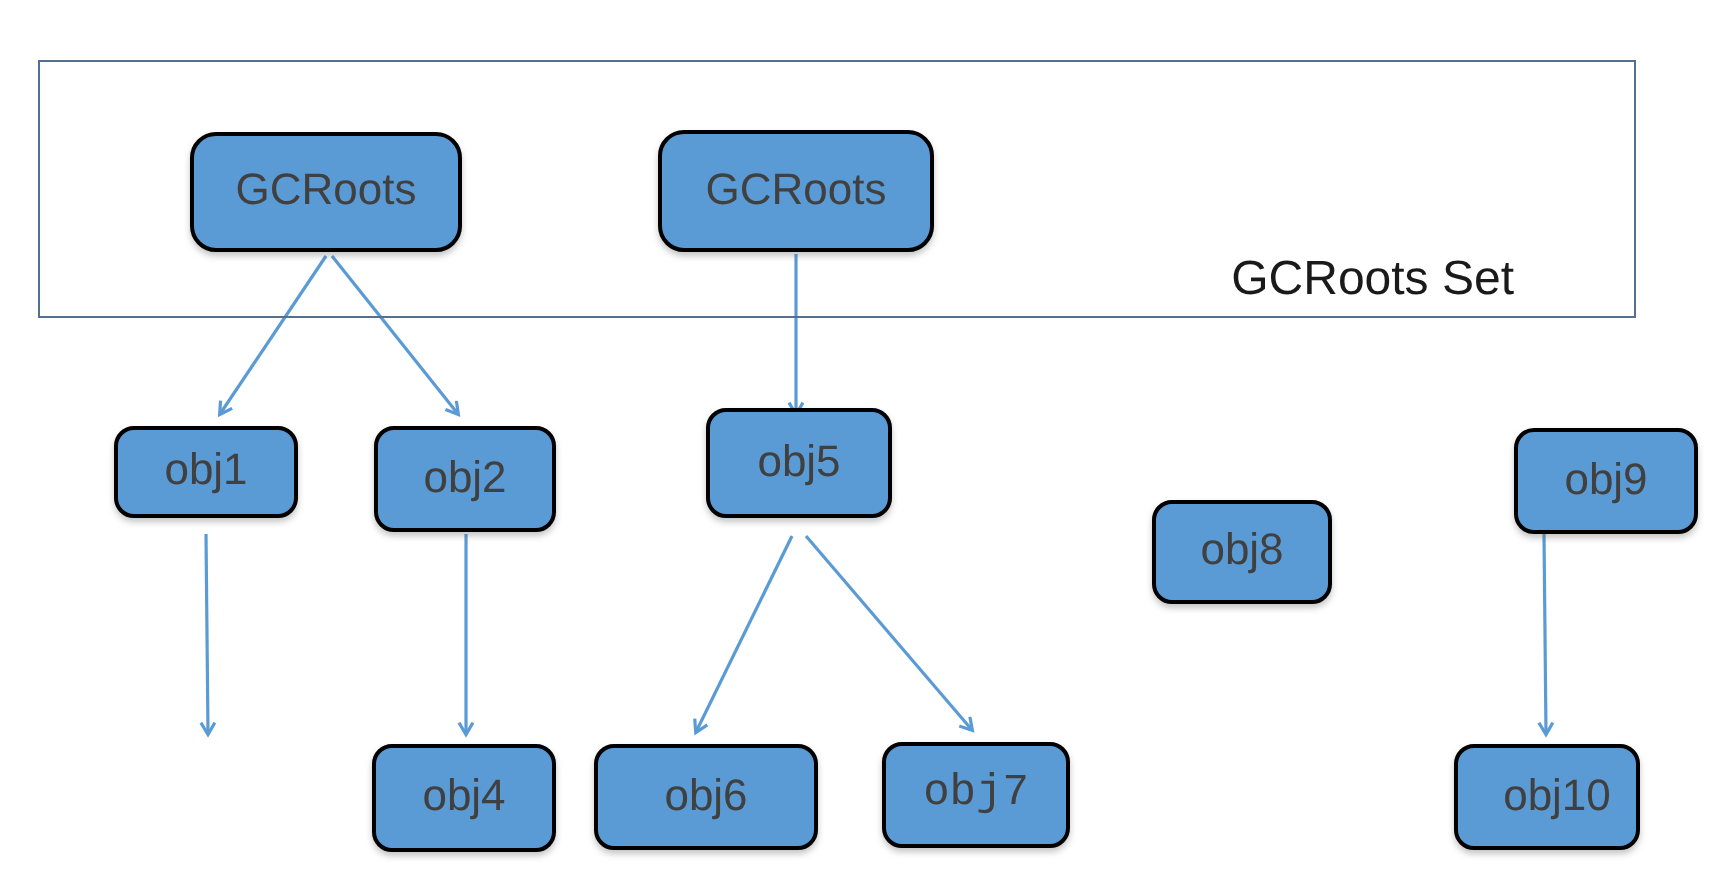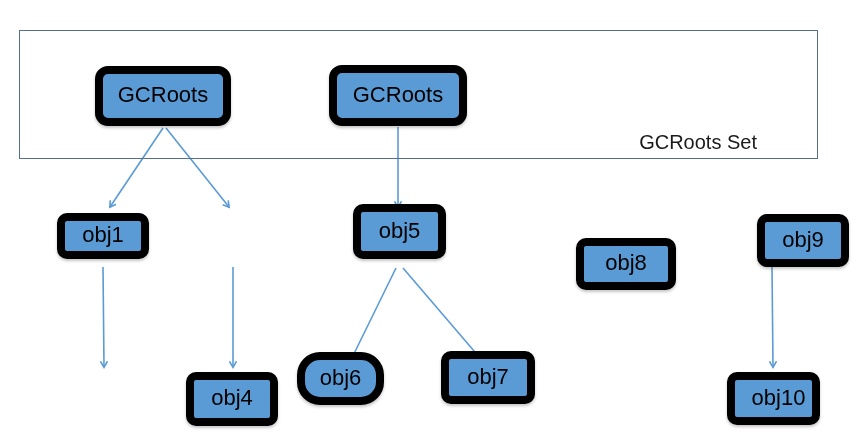--- a/index.html
+++ b/index.html
@@ -29,56 +29,56 @@
     width: 799px;
     height: 129px;
     border: 1.5px solid #54708e;
     background: transparent;
     box-sizing: border-box;
   }
   .set-label {
     position: absolute;
     right: 60px;
     bottom: 4px;
-    font-size: 20px;
+    font-size: 24px;
     color: #1a1a1a;
     white-space: nowrap;
   }
   .node {
     position: absolute;
     background: #5b9bd5;
-    border: 8px solid #000000;
+    border: 2px solid #000000;
     border-radius: 10px;
     box-sizing: border-box;
     display: flex;
     align-items: center;
     justify-content: center;
-    color: #000000;
+    color: #404040;
     font-size: 22px;
     box-shadow: 0 2px 3px rgba(90, 90, 90, 0.35);
   }
   .node.root {
     border-radius: 13px;
   }
   .node .node-label {
     line-height: 1;
     padding-bottom: 2px;
   }
   
   #n-gcroots1 { left: 95px;  top: 66px;  width: 136px; height: 60px; }
   #n-gcroots2 { left: 329px; top: 65px;  width: 138px; height: 61px; }
   #n-obj1  { left: 57px;  top: 213px; width: 92px; height: 46px; }
   #n-obj2  { left: 187px; top: 213px; width: 91px; height: 53px; }
   #n-obj5  { left: 353px; top: 204px; width: 93px; height: 55px; }
-  #n-obj8  { left: 576px; top: 238px; width: 100px; height: 52px; }
+  #n-obj8  { left: 576px; top: 250px; width: 90px; height: 52px; }
   #n-obj9  { left: 726px; top: 214px; width: 92px; height: 53px; margin-left: 31px; }
   #n-obj3  { left: 59px;  top: 372px; width: 91px; height: 54px; }
   #n-obj4  { left: 186px; top: 372px; width: 92px; height: 54px; }
-  #n-obj6  { left: 297px; top: 352px; width: 87px; height: 53px; border-radius: 23px; }
-  #n-obj7  { left: 441px; top: 351px; width: 94px; height: 53px; }
+  #n-obj6  { left: 297px; top: 372px; width: 112px; height: 53px; }
+  #n-obj7  { left: 441px; top: 371px; width: 94px; height: 53px; font-family: Liberation Mono, monospace; }
   #n-obj10 { left: 727px; top: 372px; width: 93px; height: 53px; padding-left: 10px; }
 </style>
 </head>
 <body>
 
 <div class="canvas">
 
   <svg class="edges-layer" viewBox="0 0 865 446" xmlns="http://www.w3.org/2000/svg">
     <defs>
       <marker id="arrowhead" markerWidth="11" markerHeight="11" refX="6.2" refY="4" orient="auto" markerUnits="userSpaceOnUse">
@@ -104,20 +104,23 @@
   <div class="node root" id="n-gcroots1">
     <span class="node-label">GCRoots</span>
   </div>
   <div class="node root" id="n-gcroots2">
     <span class="node-label">GCRoots</span>
   </div>
 
   <div class="node" id="n-obj1">
     <span class="node-label">obj1</span>
   </div>
+  <div class="node" id="n-obj2">
+    <span class="node-label">obj2</span>
+  </div>
   <div class="node" id="n-obj5">
     <span class="node-label">obj5</span>
   </div>
   <div class="node" id="n-obj8">
     <span class="node-label">obj8</span>
   </div>
   <div class="node" id="n-obj9">
     <span class="node-label">obj9</span>
   </div>
 

